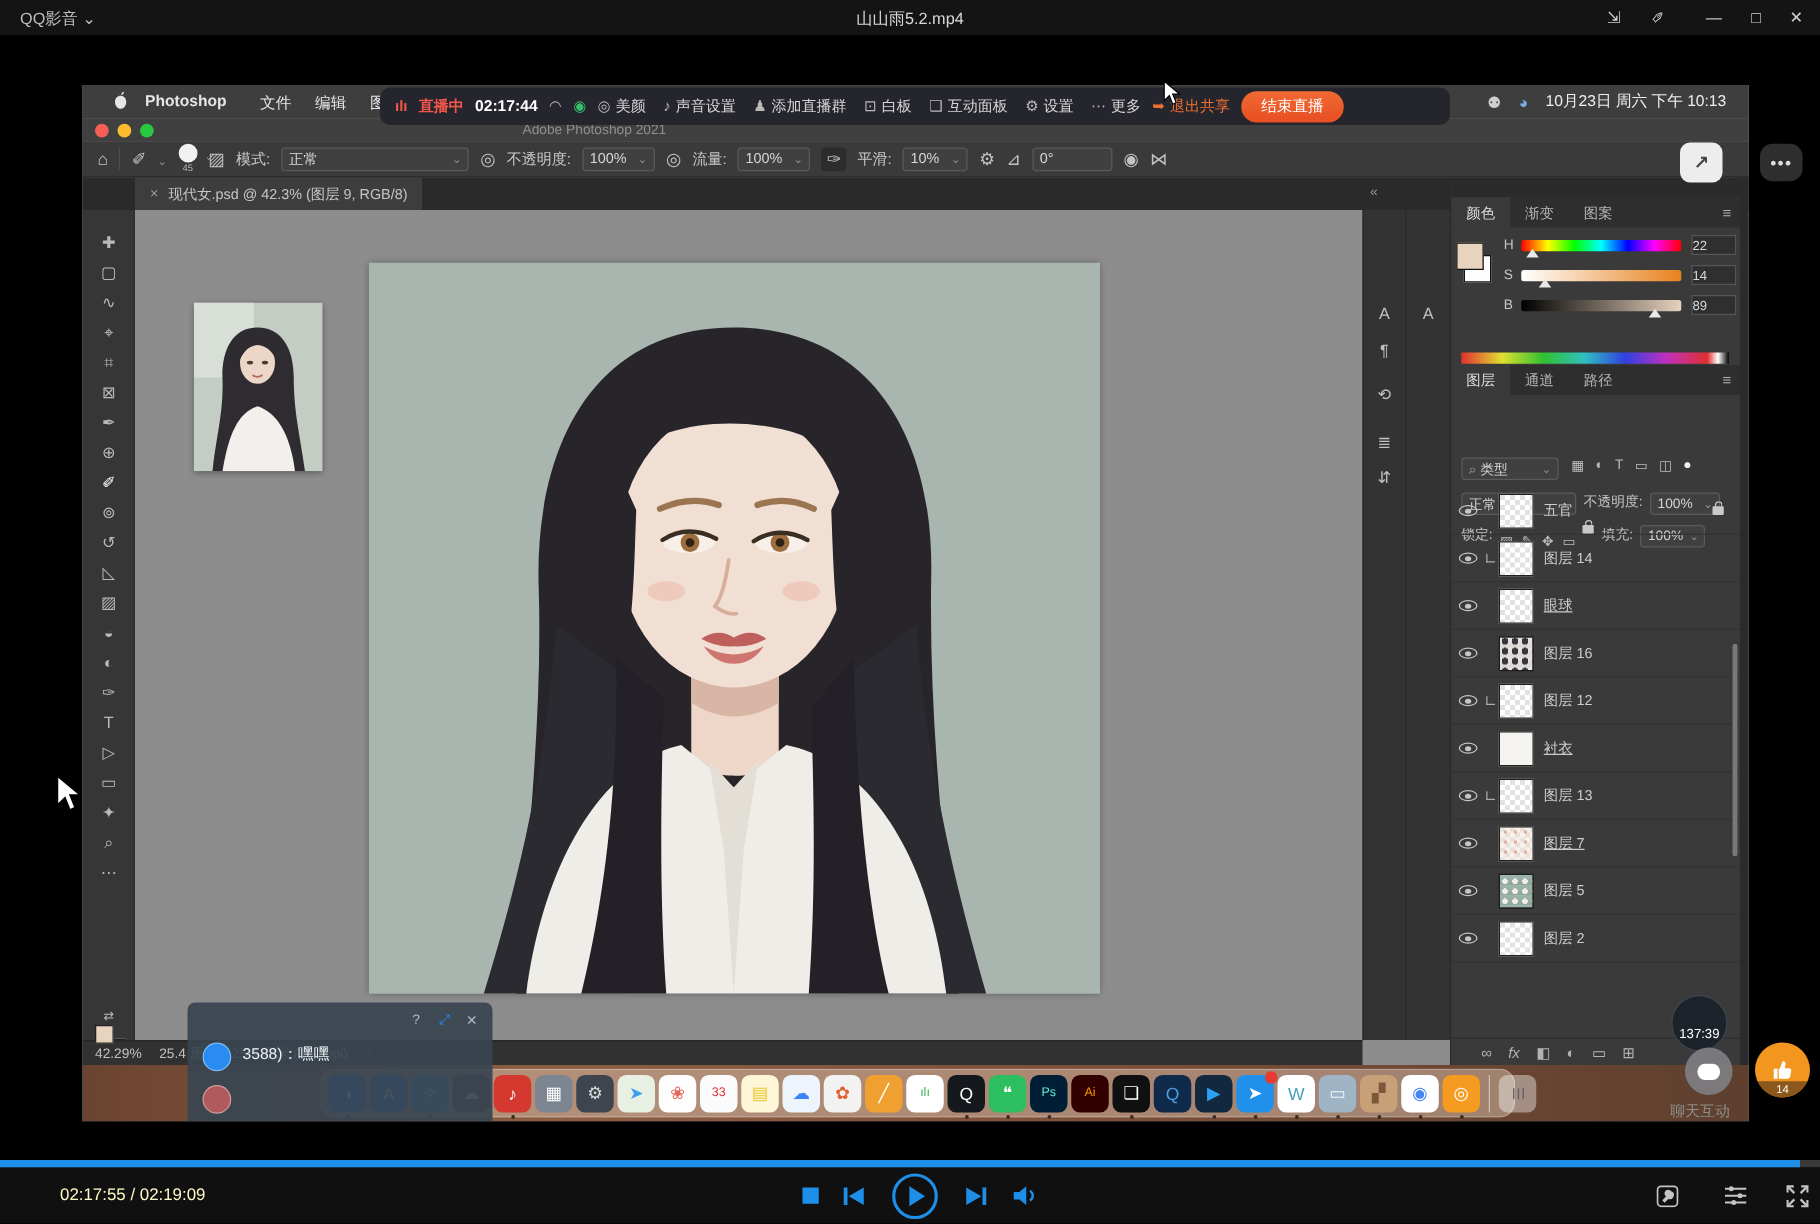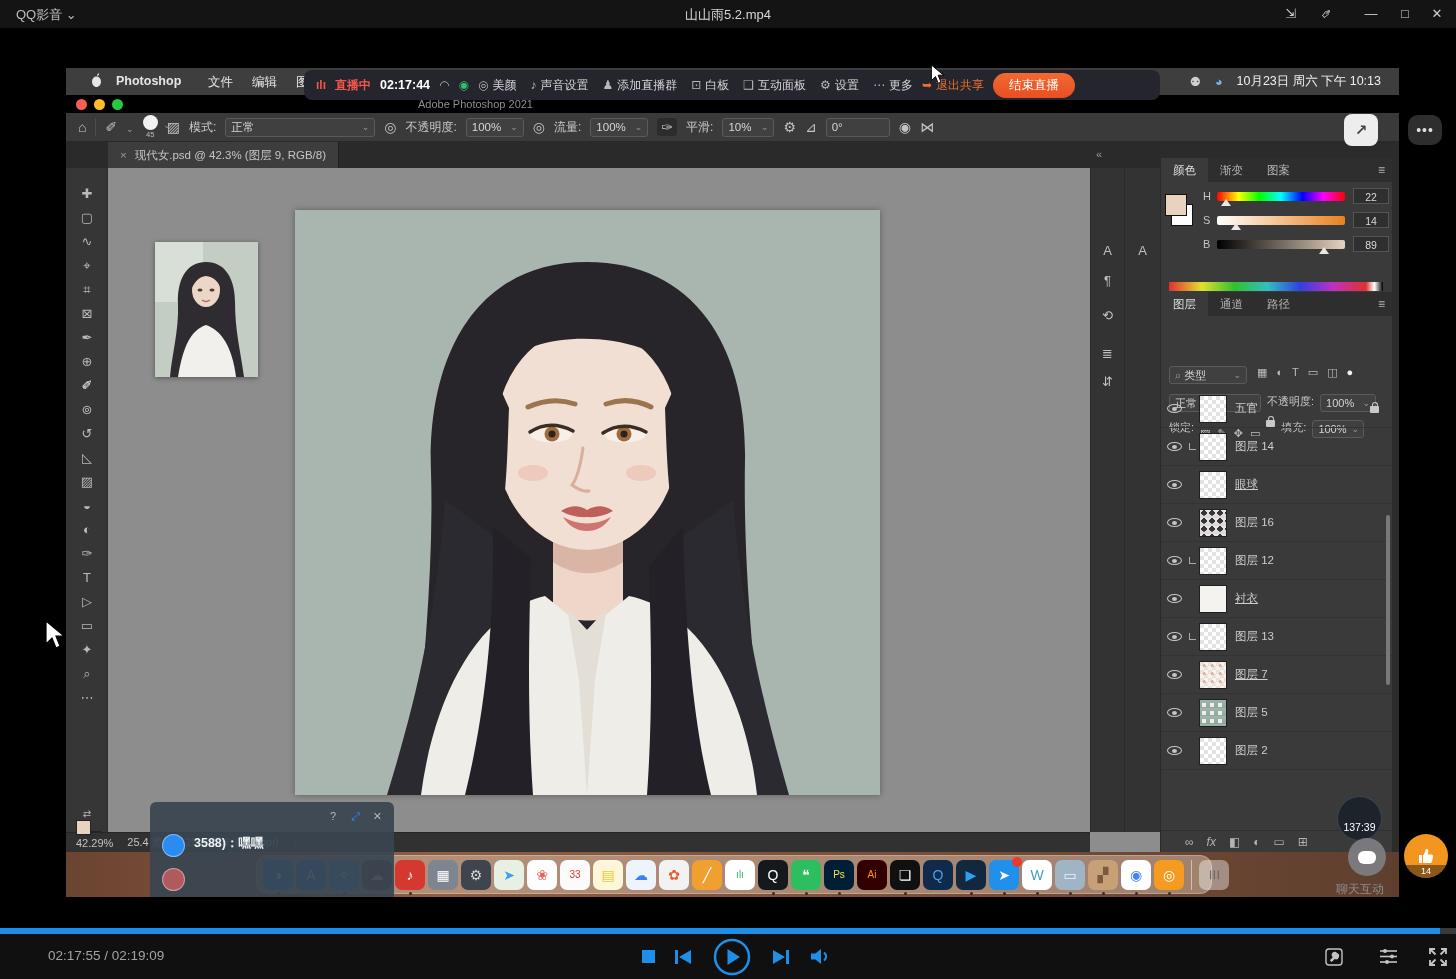--- a/index.html
+++ b/index.html
@@ -10,21 +10,21 @@
   #app-menu{position:absolute;left:16px;top:6px;font-size:13px;color:#bdbdbd;}
   #win-title{position:absolute;left:0;right:0;top:6px;text-align:center;font-size:13px;color:#d8d8d8;}
   .winctl{position:absolute;top:4px;width:26px;height:20px;text-align:center;color:#cfcfcf;font-size:13px;line-height:20px;}
   
   #video{position:absolute;left:0;top:28px;width:1456px;height:900px;background:#000;}
   #mac{position:absolute;left:66px;top:40px;width:1333px;height:829px;background:#8d8d8d;overflow:hidden;}
   #menubar{position:absolute;left:0;top:0;width:1333px;height:27px;background:#3e3e3e;color:#e6e6e6;font-size:12.5px;}
   #menubar .mi{position:absolute;top:6px;}
   #apple-logo{position:absolute;left:24px;top:5px;}
   #menu-right{position:absolute;right:18px;top:5px;font-size:12.5px;color:#efefef;display:flex;gap:14px;align-items:center;}
-  #pstitle{position:absolute;left:0;top:27px;width:1333px;height:18px;background:#000000;}
+  #pstitle{position:absolute;left:0;top:27px;width:1333px;height:18px;background:#404040;}
   .light{position:absolute;top:4px;width:11px;height:11px;border-radius:50%;}
   #pswin-name{position:absolute;left:352px;top:3px;font-size:11px;color:#8f8f8f;}
   
   #streambar{position:absolute;left:238px;top:2px;width:856px;height:30px;background:#25252d;border-radius:8px;display:flex;align-items:center;gap:9px;padding:0 12px;color:#d6d6d6;font-size:12px;z-index:30;}
   .sb-ic{color:#b9b9b9;font-size:12px;}
   #live-label{color:#f4564a;font-weight:bold;}
   #live-timer{color:#fff;font-weight:bold;font-size:12.5px;}
   .sb-btn{display:flex;align-items:center;gap:4px;white-space:nowrap;}
   #exit-share{color:#ef7031;display:flex;gap:4px;align-items:center;white-space:nowrap;}
   #end-live{background:linear-gradient(#f06a32,#e84e22);color:#fff;border-radius:14px;padding:4px 16px;white-space:nowrap;font-size:12.5px;}
@@ -60,21 +60,21 @@
   .ptabs{position:relative;height:24px;background:#2e2e2e;display:flex;align-items:flex-end;color:#b5b5b5;font-size:11.5px;}
   .ptab{padding:4px 12px;height:24px;display:flex;align-items:center;}
   .ptab.active{background:#3a3a3a;color:#dedede;}
   .pmenu{position:absolute;right:8px;top:5px;color:#b5b5b5;font-size:12px;}
   .prow{display:flex;gap:6px;padding:0 8px;color:#c5c5c5;font-size:11px;margin-top:44px;}
   .pfield{background:#404040;border:1px solid #5a5a5a;border-radius:3px;height:18px;display:flex;align-items:center;justify-content:space-between;padding:0 5px;font-size:11px;color:#d4d4d4;}
   
   #colorbody{position:relative;height:116px;}
   .cslider{position:absolute;left:56px;width:128px;height:9px;border-radius:2px;}
   .chandle{position:absolute;top:8px;width:0;height:0;border-left:5px solid transparent;border-right:5px solid transparent;border-bottom:7px solid #e8e8e8;}
-  .cval{position:absolute;left:192px;width:36px;height:16px;background:#2f2f2f;border:1px solid #555;color:#d8d8d8;font-size:10.5px;text-align:center;line-height:16px;}
+  .cval{position:absolute;left:192px;width:36px;height:16px;background:#2f2f2f;border:1px solid #555;color:#d8d8d8;font-size:10.5px;line-height:16px;}
   .cch{position:absolute;left:42px;font-size:11px;color:#c5c5c5;}
   #spectrum{position:absolute;left:8px;top:100px;width:214px;height:9px;background:linear-gradient(90deg,#e03030,#e0e030,#30c030,#30c0c0,#3040e0,#c030c0,#e03030 92%,#fff 96%,#000);}
   
   #layerrows{position:absolute;left:0;top:248px;width:232px;height:440px;overflow:hidden;}
   .lrow{position:relative;width:232px;height:38px;border-bottom:1px solid #333;display:flex;align-items:center;color:#cccccc;font-size:11.5px;}
   .lrow.sel{background:#565656;}
   .eyebox{width:26px;display:flex;justify-content:center;}
   .eye{width:15px;height:9px;border:1px solid #c6c6c6;border-radius:50%;position:relative;}
   .eye::after{content:"";position:absolute;left:4px;top:1.5px;width:5px;height:4px;background:#c6c6c6;border-radius:50%;}
   .cliparrow{width:7px;height:7px;border-left:1px solid #aaa;border-bottom:1px solid #aaa;margin:0 3px 0 2px;}
@@ -114,21 +114,21 @@
   #bubble-float .bub{width:18px;height:13px;background:#fff;border-radius:6px;position:relative;}
   #bubble-float .bub::after{content:"";position:absolute;left:4px;bottom:-4px;border:4px solid transparent;border-top-color:#fff;border-left-width:2px;border-right-width:2px;}
   #chat-label{position:absolute;left:1336px;top:853px;color:#8d8d8d;font-size:12px;z-index:51;}
   #like-float{left:1404px;top:806px;width:44px;height:44px;border-radius:50%;background:#f3961f;overflow:hidden;z-index:51;}
   #like-band{position:absolute;left:0;bottom:0;width:100%;height:13px;background:rgba(70,45,25,.6);color:#fff;font-size:9px;text-align:center;line-height:13px;}
   .cursor{position:absolute;z-index:60;}
   
   #progress{position:absolute;left:0;top:928px;width:1456px;height:6px;background:#3a3a3a;}
   #progress-fill{height:6px;background:#1d8fe8;}
   #controls{position:absolute;left:0;top:934px;width:1456px;height:45px;background:#101010;}
-  #ptime{position:absolute;left:48px;top:14px;color:#a3a3a3;font-size:13.5px;}
+  #ptime{position:absolute;left:48px;top:14px;color:#fef9c3;font-size:13.5px;}
   .cbtn{position:absolute;top:0;height:45px;display:flex;align-items:center;justify-content:center;}
 </style>
 </head>
 <body>
 
 <div id="stage">
 
   <header id="titlebar">
     <span id="app-menu">QQ影音 ⌄</span>
     <span id="win-title">山山雨5.2.mp4</span>
@@ -334,21 +334,21 @@
           <ellipse cx="45" cy="48" rx="2.5" ry="1.5" fill="#4a3a30"></ellipse>
           <ellipse cx="57" cy="48" rx="2.5" ry="1.5" fill="#4a3a30"></ellipse>
           <path d="M47 58 q 4 3 8 0" stroke="#b86a60" stroke-width="1.5" fill="none"></path>
         </svg>
 
         <div id="chatbox" style="position: absolute;">
           <span class="cb-ic" style="right:58px">?</span>
           <span class="cb-ic" style="right:34px;color:#2a8cf0">⤢</span>
           <span class="cb-ic" style="right:12px">✕</span>
           <div id="cmsgs">
-              <div class="cmsg" style="top: 32px; font-weight: bold;">
+              <div class="cmsg" style="top: 32px;">
                 <span class="cav" style="background: rgb(42, 140, 240);"></span>
                 <span class="ctext">3588)：嘿嘿</span>
               </div>
               <div class="cmsg" style="top: 66px;">
                 <span class="cav" style="background: rgb(176, 90, 94);"></span>
               </div>
             </div>
         </div>
       </div>
 
@@ -591,21 +591,21 @@
               <span style="font-size: 10px;">ılı</span>
             </span>
             <span class="dicon" style="background: rgb(21, 24, 29); color: rgb(255, 255, 255);">
               <span>Q</span>
               <span class="dot"></span>
             </span>
             <span class="dicon" style="background: rgb(45, 190, 96); color: rgb(255, 255, 255);">
               <span>❝</span>
               <span class="dot"></span>
             </span>
-            <span class="dicon" style="background: rgb(0, 30, 54); color: #fde047;">
+            <span class="dicon" style="background: rgb(0, 30, 54); color: #5eead4;">
               <span style="font-size: 10px;">Ps</span>
               <span class="dot"></span>
             </span>
             <span class="dicon" style="background: rgb(51, 0, 0); color: rgb(255, 154, 0);">
               <span style="font-size: 10px;">Ai</span>
             </span>
             <span class="dicon" style="background: rgb(16, 16, 16); color: rgb(255, 255, 255);">
               <span>❏</span>
               <span class="dot"></span>
             </span>

